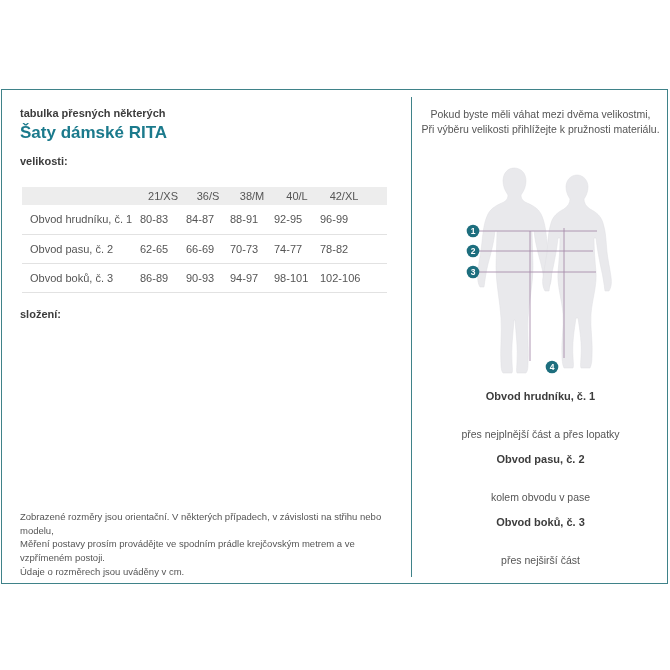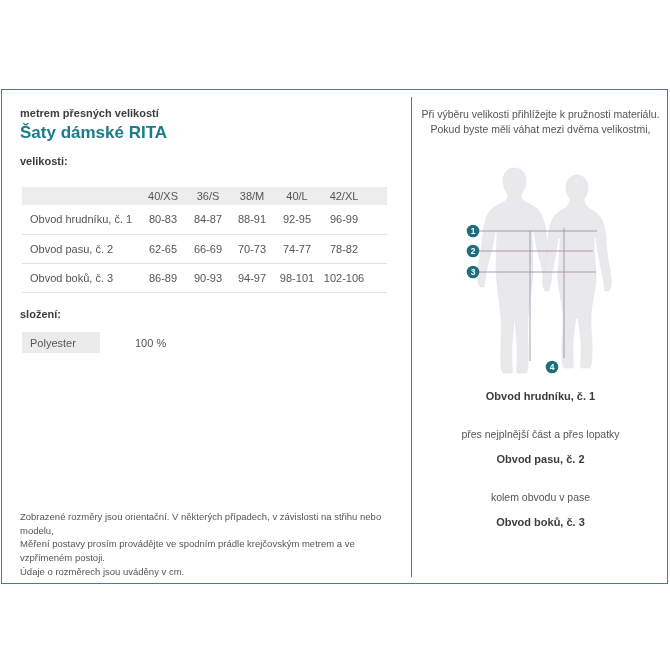--- a/index.html
+++ b/index.html
@@ -35,21 +35,21 @@
   .size-table {
     position:absolute; left:22px; top:187px; width:365px;
     border-collapse:collapse; table-layout:fixed; font-size:11px; color:#555;
   }
   .size-table thead th {
     background:#ededed; font-weight:normal; height:18px; text-align:center;
     color:#555;
   }
   .size-table thead th.lbl-col { text-align:left; }
   .size-table tbody td {
-    height:29px; border-bottom:1px solid #e2e2e2; text-align:center;
+    height:29px; border-bottom:1px solid #e2e2e2; 
     vertical-align:middle;
   }
   .size-table tbody td.lbl-col { text-align:left; padding-left:8px; }
   .comp-row {
     position:absolute; left:22px; top:332px; display:flex; align-items:center;
     font-size:11px; color:#555;
   }
   .comp-cell {
     width:78px; height:21px; background:#ebebeb; display:flex;
     align-items:center; padding-left:8px;
@@ -80,38 +80,38 @@
   .lg-title { font-size:11px; font-weight:bold; color:#3c3c3c; line-height:16px; }
   .lg-desc  { font-size:10.5px; color:#555; line-height:15px;margin-top:23px; }
 </style>
 </head>
 <body>
 
 <div class="page">
   <div class="panel-border"></div>
   <div class="divider"></div>
 
-  <div class="subtitle">metrem přesných velikostí</div>
+  <div class="subtitle">tabulka přesných některých</div>
   <div class="title">Šaty dámské RITA</div>
   <div class="section-label sizes-label">velikosti:</div>
 
   <table class="size-table">
     <colgroup>
       <col style="width:118px">
         <col style="width:46px">
         <col style="width:44px">
       <col style="width:44px">
         <col style="width:46px">
         <col style="width:48px">
         <col>
     </colgroup>
     <thead>
       <tr>
         <th class="lbl-col"></th>
-        <th>40/XS</th>
+        <th>21/XS</th>
         <th>36/S</th>
         <th>38/M</th>
         <th>40/L</th>
         <th>42/XL</th>
         <th></th>
       </tr>
     </thead>
     <tbody>
       <tr>
         <td class="lbl-col">Obvod hrudníku, č. 1</td>
@@ -137,34 +137,30 @@
         <td>90-93</td>
         <td>94-97</td>
         <td>98-101</td>
         <td>102-106</td>
         <td></td>
       </tr>
     </tbody>
   </table>
 
   <div class="section-label comp-label">složení:</div>
-  <div class="comp-row">
-    <div class="comp-cell">Polyester</div>
-    <div class="comp-pct">100 %</div>
-  </div>
 
   <div class="footnote">
     <div>Zobrazené rozměry jsou orientační. V některých případech, v závislosti na střihu nebo modelu,</div>
     <div>Měření postavy prosím provádějte ve spodním prádle krejčovským metrem a ve vzpřímeném postoji.</div>
     <div>Údaje o rozměrech jsou uváděny v cm.</div>
   </div>
 
   <div class="intro">
+    <div>Pokud byste měli váhat mezi dvěma velikostmi,</div>
     <div>Při výběru velikosti přihlížejte k pružnosti materiálu.</div>
-    <div>Pokud byste měli váhat mezi dvěma velikostmi,</div>
   </div>
 
   <div class="figure">
     <svg viewBox="0 0 220 220" xmlns="http://www.w3.org/2000/svg">
 
       <path class="body-shape" d="M74,3
         C68,3 63,8 63,16 C63,21 65,26 68,30 C68,33 67,35 64,37
         C57,40 51,43 48,49 C44,57 43,67 42,77 C41,87 39,96 38,105
         C37,113 38,119 40,122 L44,122 C45,115 46,107 48,99
         C51,88 54,77 55,66 L57,66 C57,78 56,90 56,102
@@ -222,15 +218,16 @@
     <div class="legend-group">
       <div class="lg-title">Obvod hrudníku, č. 1</div>
       <div class="lg-desc">přes nejplnější část a přes lopatky</div>
     </div>
     <div class="legend-group">
       <div class="lg-title">Obvod pasu, č. 2</div>
       <div class="lg-desc">kolem obvodu v pase</div>
     </div>
     <div class="legend-group">
       <div class="lg-title">Obvod boků, č. 3</div>
+      <div class="lg-desc">přes nejširší část</div>
     </div>
   </div>
 </div>
 
 </body></html>

